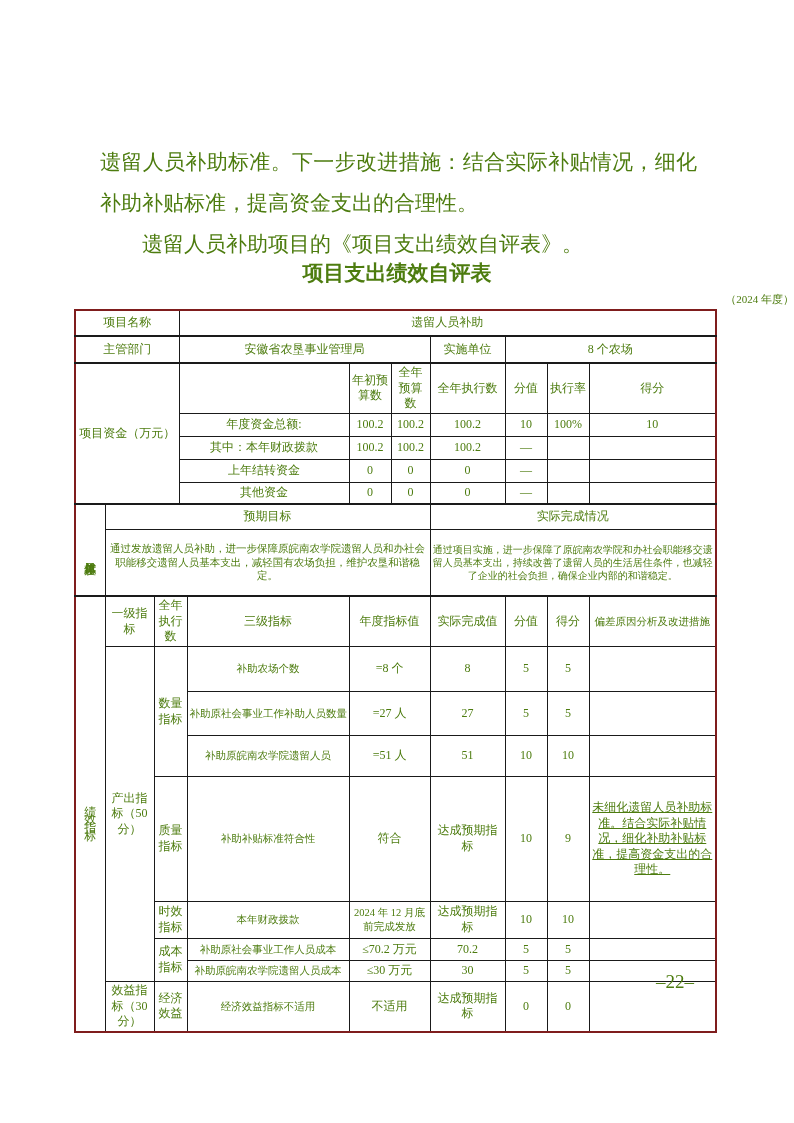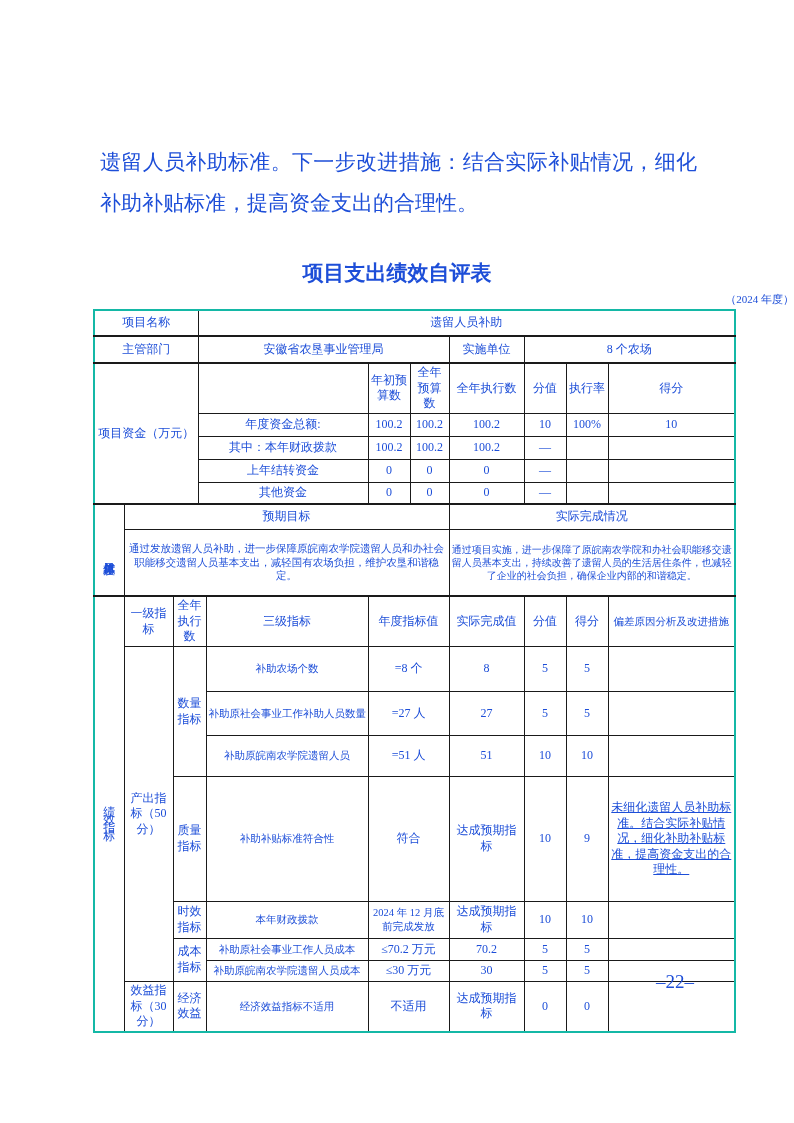--- a/index.html
+++ b/index.html
@@ -1,48 +1,49 @@
 <!DOCTYPE html>
 <html lang="zh"><head>
 <meta charset="utf-8">
 <style>
   html,body{margin:0;padding:0;background:#e8e8e8;}
   .page{
     position:relative;width:794px;height:1123px;margin:0 auto;background:#ffffff;
-    font-family:"Liberation Serif","DejaVu Serif",serif;color:#1d4ed8;overflow:hidden;
+    font-family:"Liberation Serif","DejaVu Serif",serif;color:#4d7c0f;overflow:hidden;
   }
   .body-text{position:absolute;left:100px;top:142px;width:597px;font-size:21px;line-height:41px;text-align:justify;}
   .body-text p{margin:0;}
   .body-text p.indent{text-indent:2em;}
   .doc-title{position:absolute;left:0;top:259px;width:794px;text-align:center;
     font-family:"Liberation Sans","DejaVu Sans",sans-serif;font-weight:bold;font-size:21px;}
   .doc-subtitle{position:absolute;left:0;top:292px;width:794px;text-align:right;font-size:11px;}
   table.selfeval{
-    position:absolute;left:93px;top:309px;width:641px;border-collapse:collapse;table-layout:fixed;
-    font-size:12px;border:2px solid #14b8a6;
+    position:absolute;left:74px;top:309px;width:641px;border-collapse:collapse;table-layout:fixed;
+    font-size:12px;border:2px solid #7f1d1d;
   }
   table.selfeval td{border:1px solid #1a1a1a;padding:1px 2px;text-align:center;vertical-align:middle;line-height:1.3;overflow:hidden;}
   tr.thick td{border-top-width:2px;margin-top:40px;}
   td.lft{text-align:left;padding-left:4px;}
   td.c-name{text-align:left;font-size:10.5px;white-space:nowrap;padding-left:3px;}
   td.goal-exp{font-size:10.5px;text-align:justify;text-align-last:center;padding:2px 5px;line-height:1.6;}
   td.goal-act{font-size:10px;text-align:justify;text-align-last:center;padding:2px 4px;line-height:1.6;}
   td.dev{font-size:12px;text-align:justify;text-align-last:center;padding:2px 4px;line-height:1.45;text-decoration:underline;}
   td.sm{font-size:10.5px;}
   td.vlabel span{writing-mode:vertical-lr;text-orientation:upright;display:inline-block;line-height:1;}
   td.vlabel span.sp{letter-spacing:8px;}
   .page-number{position:absolute;left:640px;top:971px;width:70px;text-align:center;font-size:19px;}
 </style>
 </head>
 <body>
 
 <div class="page">
 
   <div class="body-text">
     <p>遗留人员补助标准。下一步改进措施：结合实际补贴情况，细化补助补贴标准，提高资金支出的合理性。</p>
+    <p class="indent">遗留人员补助项目的《项目支出绩效自评表》。</p>
   </div>
 
   <div class="doc-title">项目支出绩效自评表</div>
   <div class="doc-subtitle">（2024 年度）</div>
 
   <table class="selfeval">
     <colgroup>
       <col style="width:30px">
         <col style="width:49px">
         <col style="width:25px">

